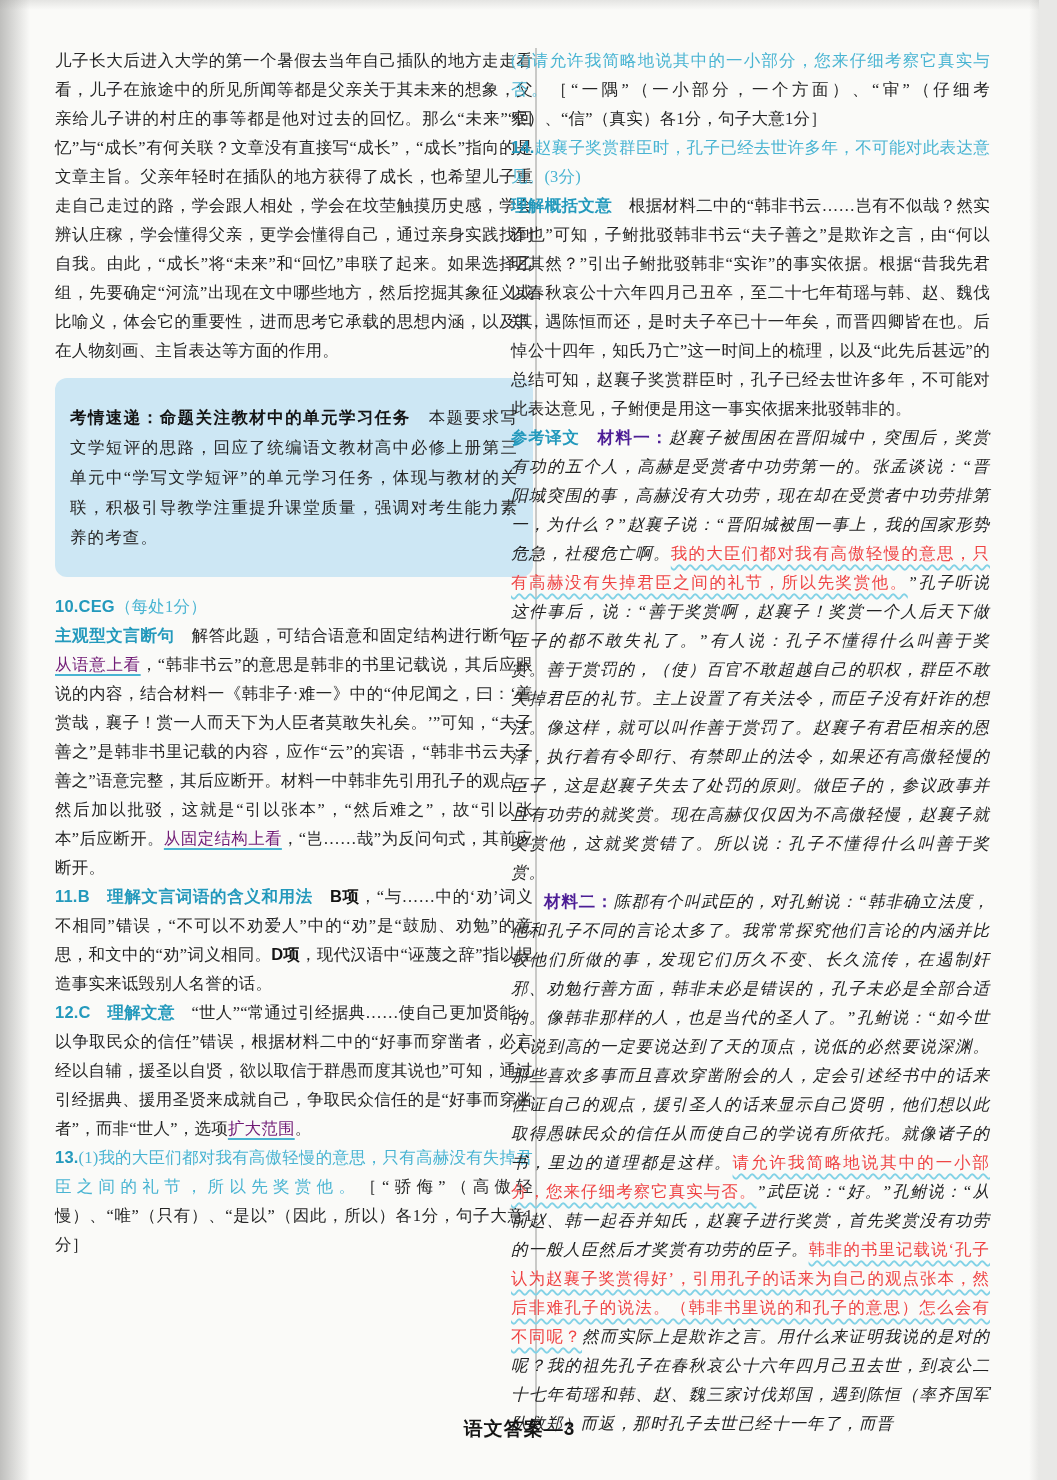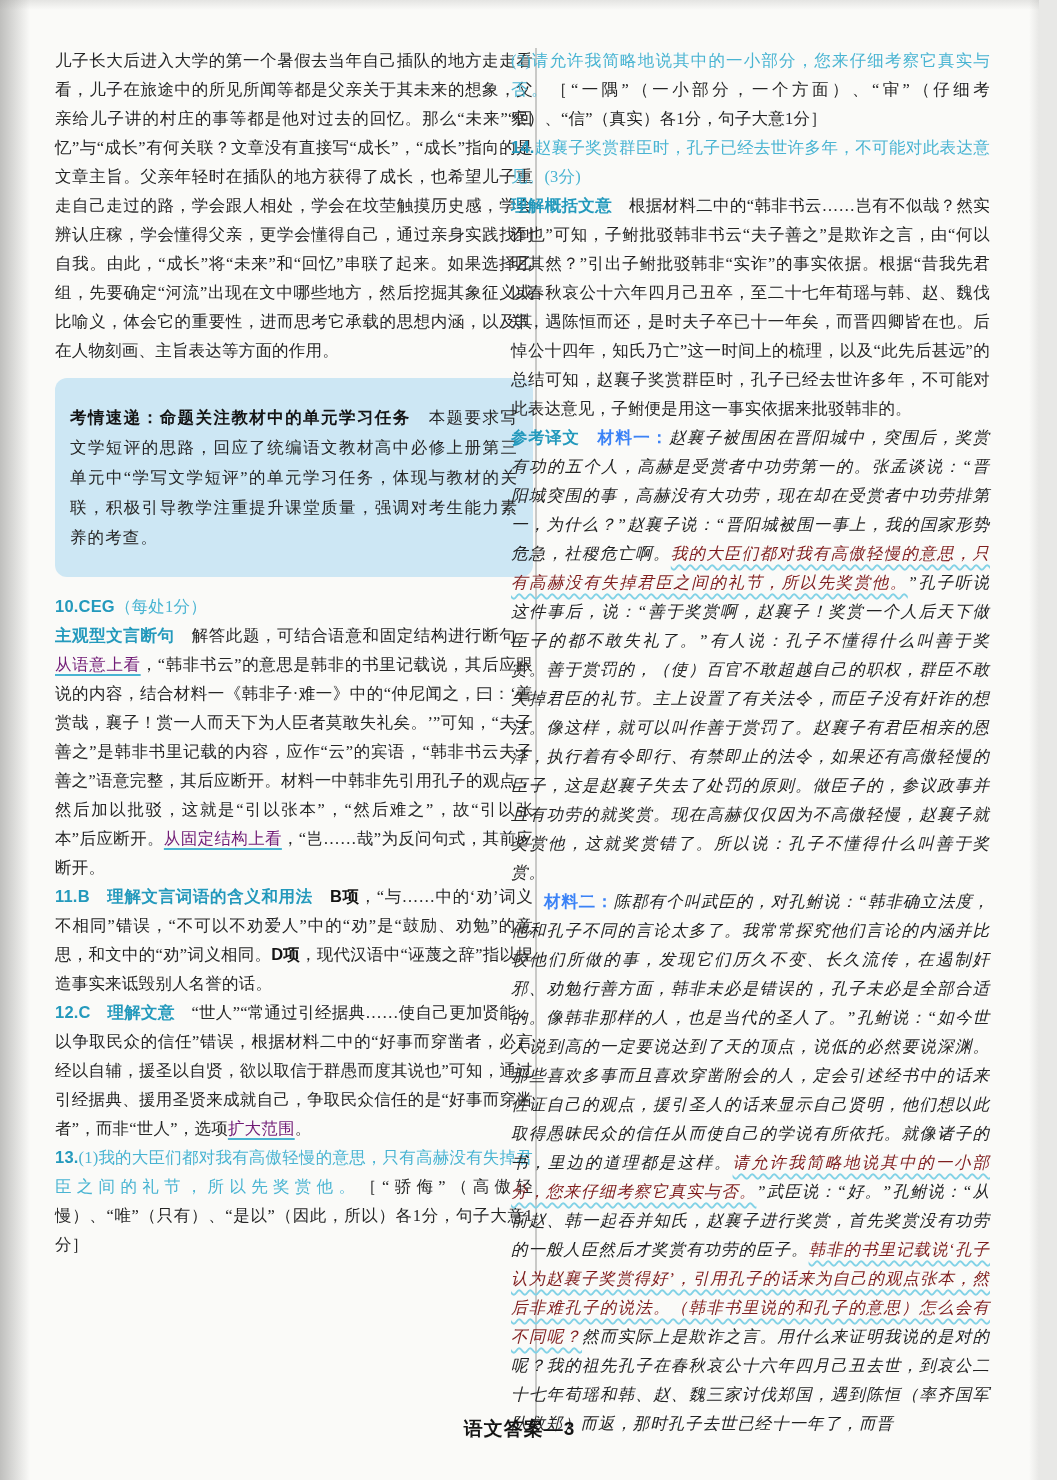--- a/index.html
+++ b/index.html
@@ -31,22 +31,22 @@
   }
   .indent2{text-indent:2em;}
   
   .seg-n{color:#262626;}
   .seg-b{color:#141414;font-weight:700;font-family:"Liberation Sans","DejaVu Sans",sans-serif;}
   .seg-tb{color:#2399bc;font-weight:700;font-family:"Liberation Sans","DejaVu Sans",sans-serif;}
   .seg-t{color:#49b4d2;}
   .seg-tu{color:#701a75;text-decoration:underline;text-decoration-color:#49b4d2;
     text-underline-offset:4px;text-decoration-thickness:1.5px;}
   .seg-k{color:#222;font-style:italic;letter-spacing:0.9px;margin-top:18px;}
-  .seg-kb{color:#3b82f6;font-weight:700;letter-spacing:0.9px;}
-  .seg-kw{color:#7f1d1d;font-style:italic;letter-spacing:0.9px;
+  .seg-kb{color:#4c1d95;font-weight:700;letter-spacing:0.9px;}
+  .seg-kw{color:#ef4444;letter-spacing:0.9px;
     text-decoration:underline;text-decoration-style:wavy;text-decoration-color:#82d2e6;
     text-underline-offset:5px;text-decoration-thickness:1.5px;}
   .footer{
     position:absolute;left:0;right:0;bottom:38px;text-align:center;
     font-family:"Liberation Sans","DejaVu Sans",sans-serif;
     font-weight:700;font-size:19px;color:#141414;letter-spacing:1px;
   }
 </style>
 </head>
 <body>

